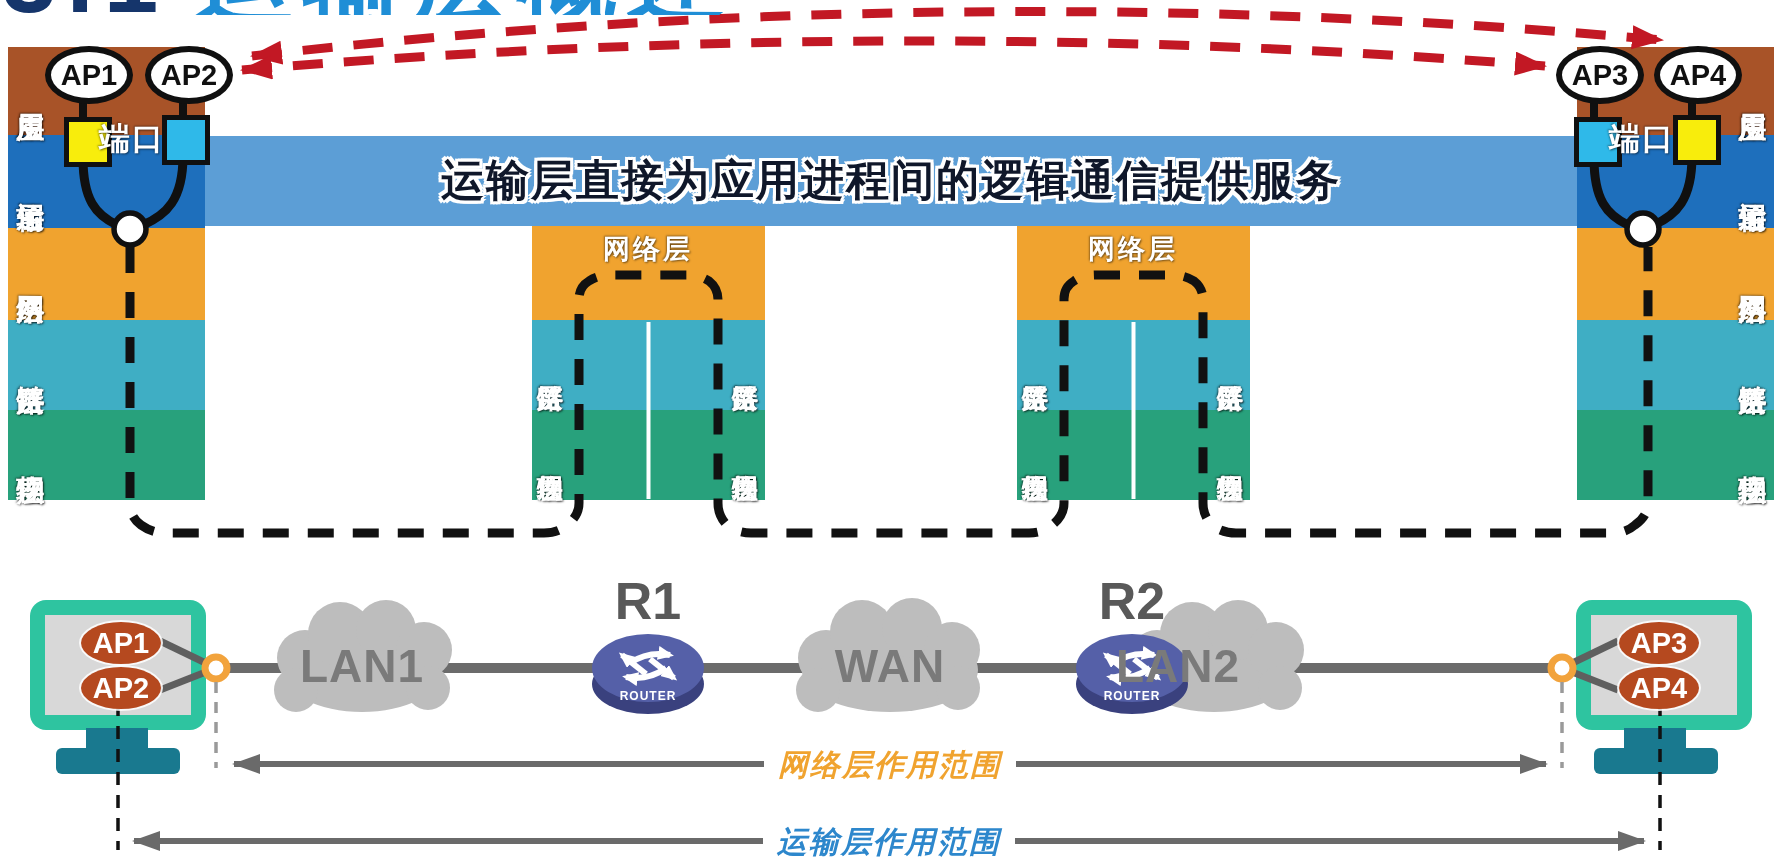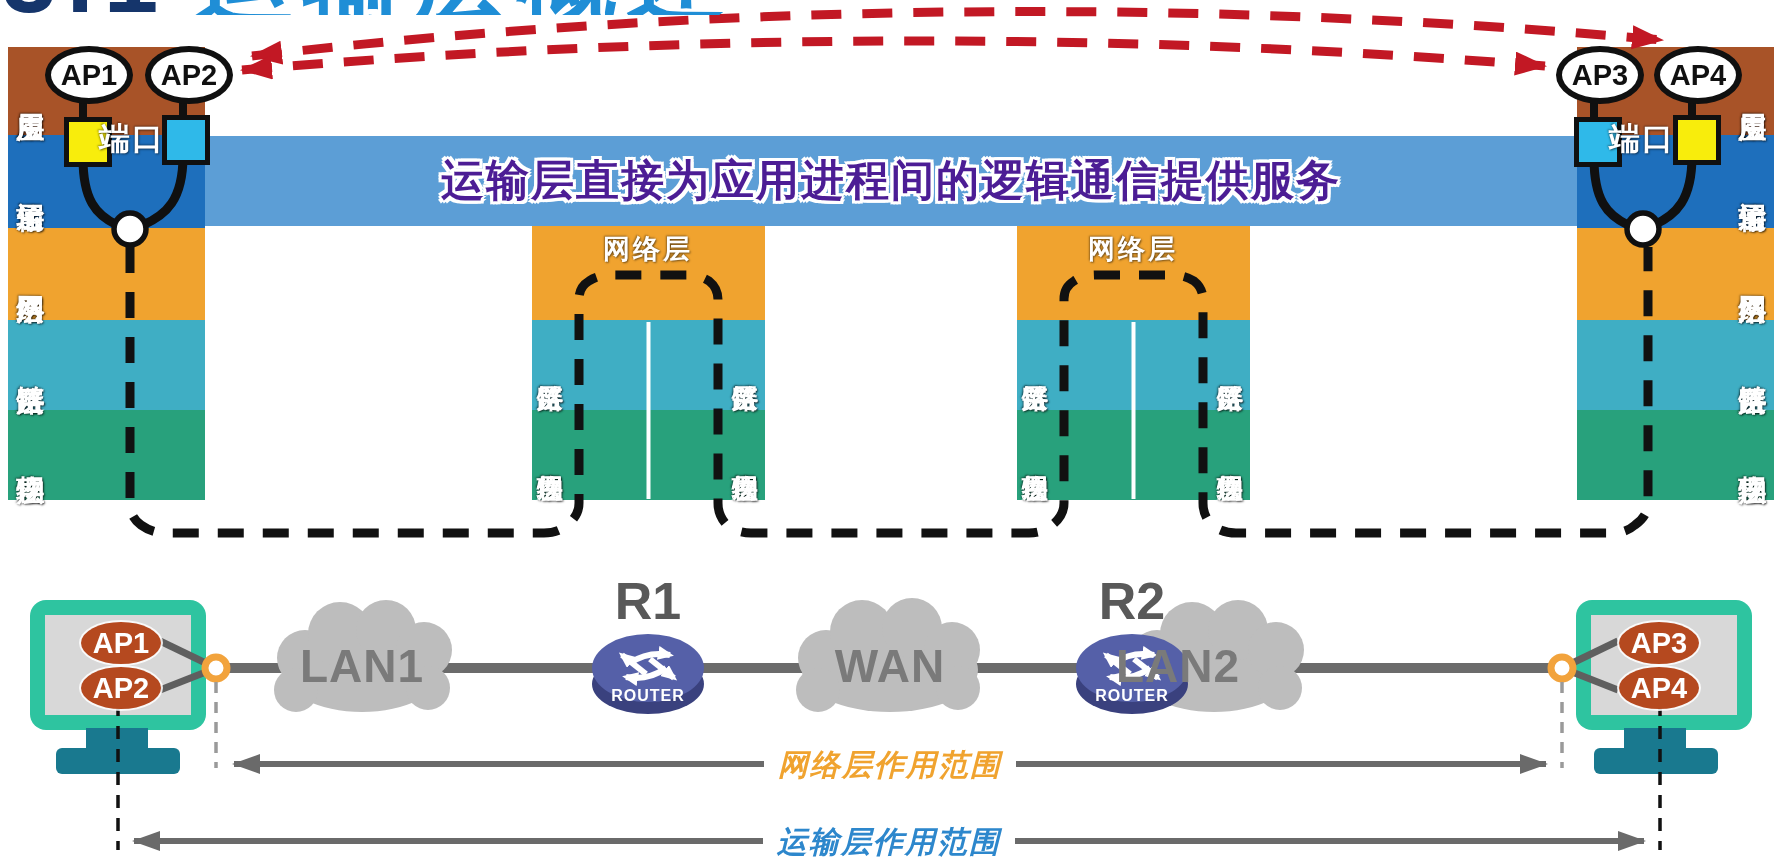--- a/index.html
+++ b/index.html
@@ -15,31 +15,31 @@
   .hlabel{position:absolute;display:flex;align-items:center;justify-content:center;
           color:#fff;font-weight:bold;
           text-shadow:1px 1px 2px rgba(0,0,0,.5),-1px -1px 2px rgba(0,0,0,.35);}
   .port-label{font-size:31px;letter-spacing:2px;}
   .ap-ellipse{position:absolute;background:#fff;border:6px solid #101010;border-radius:50%;
           display:flex;align-items:center;justify-content:center;
           font-weight:bold;font-size:29px;color:#101010;z-index:6;}
   .port-square{position:absolute;border:5px solid #101010;z-index:6;}
   .banner{position:absolute;left:205px;top:136px;width:1372px;height:90px;background:#5C9ED6;z-index:1;
           display:flex;align-items:center;justify-content:center;}
-  .banner-text{font-size:43px;font-weight:bold;color:#4c1d95;letter-spacing:2px;
+  .banner-text{font-size:43px;font-weight:bold;color:#0f172a;letter-spacing:2px;
           text-shadow:-3px -3px 0 #fff,3px -3px 0 #fff,-3px 3px 0 #fff,3px 3px 0 #fff,
                       -3px 0 0 #fff,3px 0 0 #fff,0 -3px 0 #fff,0 3px 0 #fff;}
   .ap-pill{position:absolute;background:#B5491F;color:#fff;border-radius:50%;
           display:flex;align-items:center;justify-content:center;font-weight:bold;font-size:29px;
           box-shadow:0 0 0 2px rgba(255,255,255,.85);z-index:6;}
   .cloud-label{position:absolute;color:#7a7a7a;font-weight:bold;font-size:46px;
           display:flex;align-items:center;justify-content:center;z-index:6;letter-spacing:1px;}
   .router-label{position:absolute;color:#595959;font-weight:bold;font-size:52px;
           display:flex;align-items:center;justify-content:center;z-index:6;}
-  .router-caption{position:absolute;color:#fff;font-weight:bold;font-size:16px;letter-spacing:1px;
+  .router-caption{position:absolute;color:#fff;font-weight:bold;font-size:12px;letter-spacing:1px;
           display:flex;align-items:center;justify-content:center;z-index:6;}
   .scope-label{position:absolute;display:flex;align-items:center;justify-content:center;z-index:7;
           font-weight:bold;font-size:30px;letter-spacing:2px;}
   .scope-label span{background:#fff;padding:0 14px;font-style:italic;}
   .title-clip{position:absolute;left:0;top:0;width:980px;height:15px;overflow:hidden;z-index:8;}
   .title-inner{position:absolute;left:2px;top:-86px;white-space:nowrap;font-weight:bold;
           font-size:98px;letter-spacing:10px;}
   .title-num{color:#15356b;}
   .title-text{color:#1F8ED6;margin-left:26px;}
   svg{position:absolute;left:0;top:0;z-index:5;}

